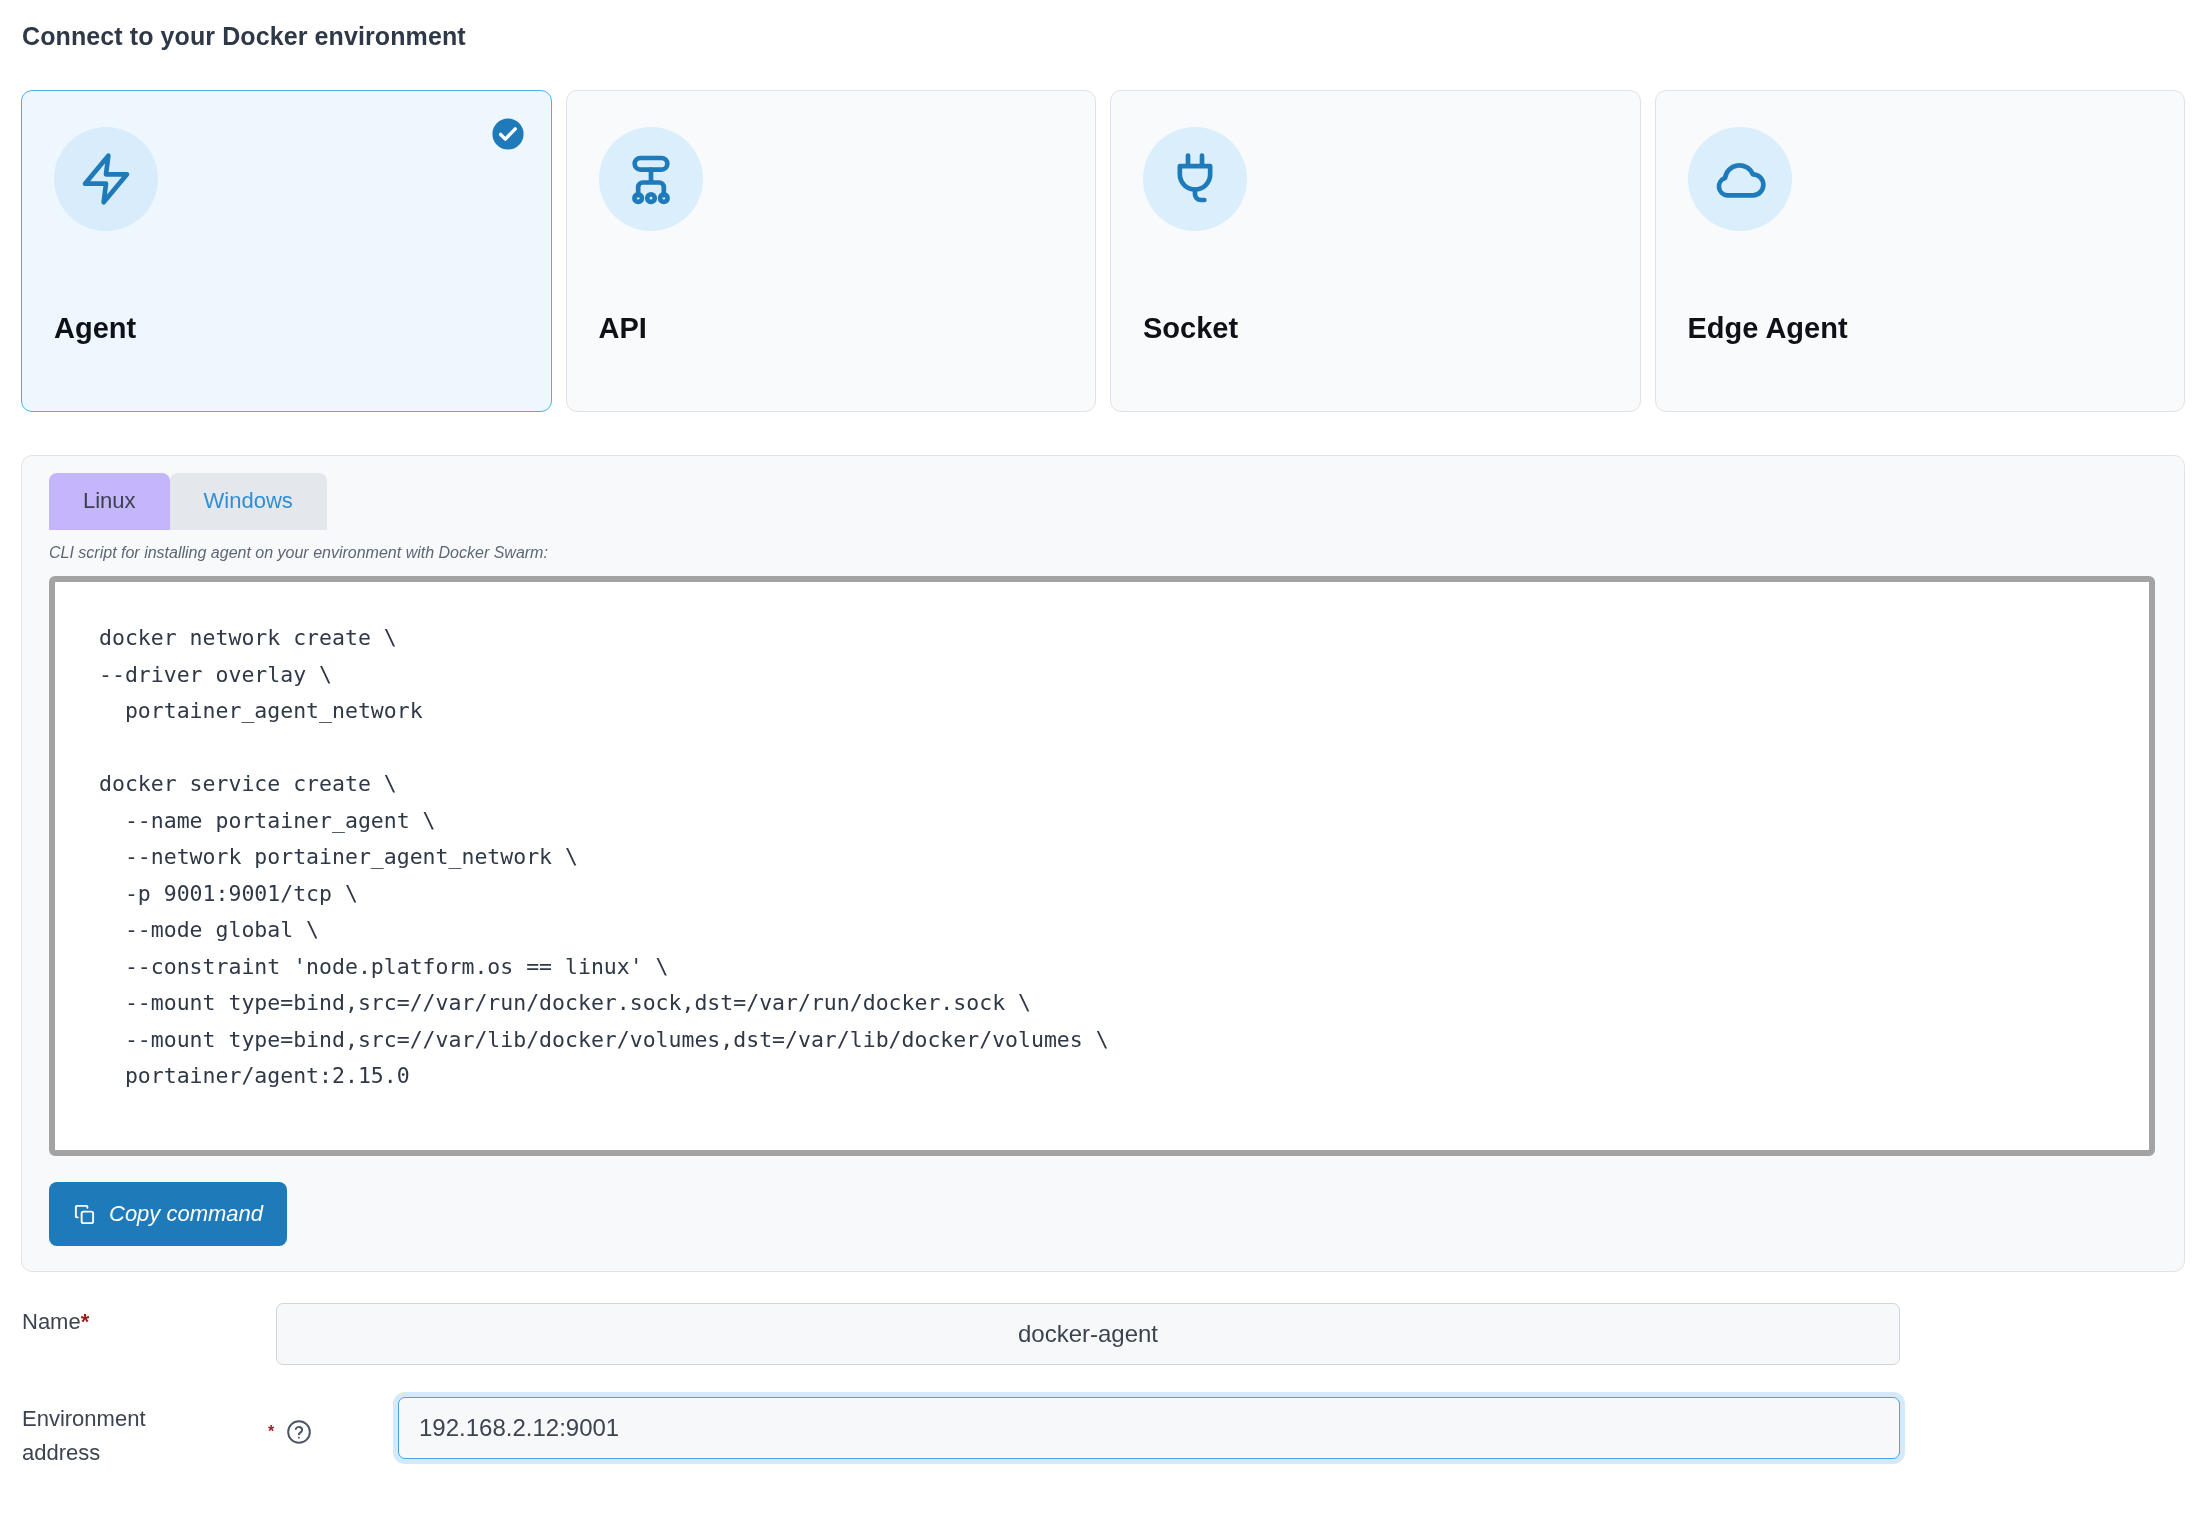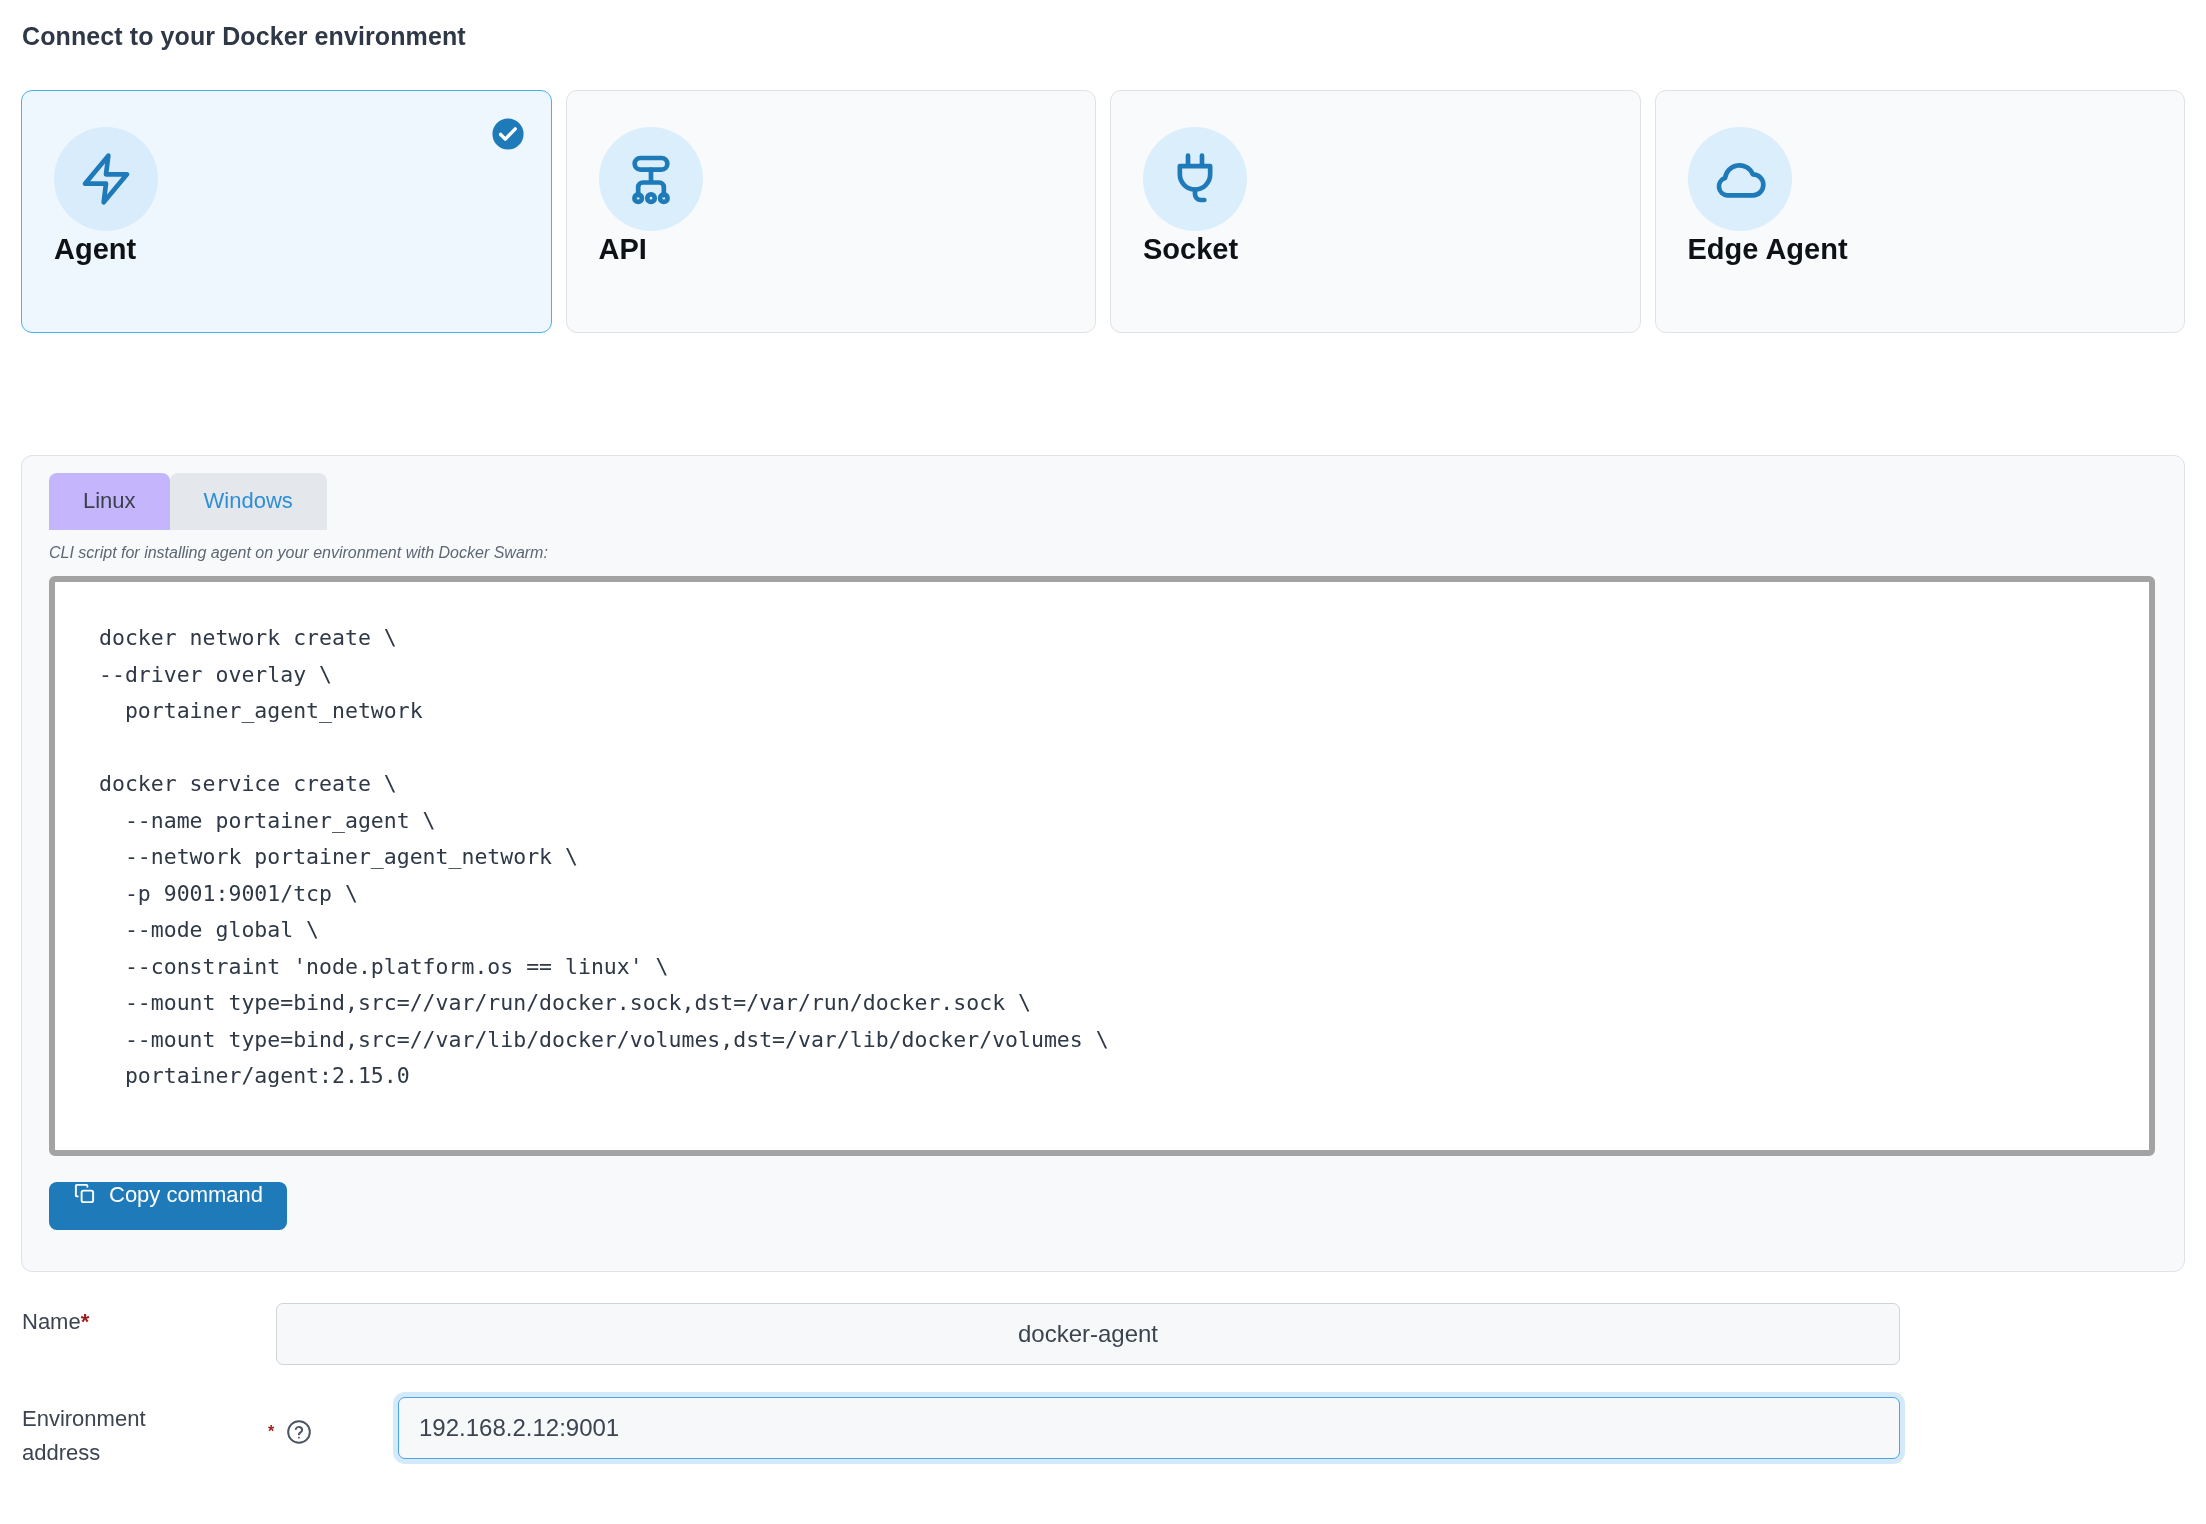--- a/index.html
+++ b/index.html
@@ -19,21 +19,21 @@
     font-size: 25px;
     font-weight: 700;
     color: #2f3846;
     letter-spacing: 0.1px;
   }
 
   
   .cards {
     position: absolute;
     left: 21px; top: 90px;
-    width: 2164px; height: 243px;
+    width: 2164px; height: 322px;
     display: flex;
     gap: 14px;
   }
   .card {
     flex: 1 1 0;
     position: relative;
     border: 1.5px solid #dfe3e8;
     border-radius: 11px;
     background: #f9fafb;
     padding: 36px 32px 0 32px;
@@ -114,32 +114,33 @@
     font-family: "DejaVu Sans Mono", monospace;
     font-size: 21.5px;
     line-height: 36.5px;
     color: #2f3846;
     white-space: pre;
   }
 
   .copy-btn {
     position: absolute;
     left: 27px; top: 726px;
-    height: 48px;
+    height: 64px;
     background: #1e7ab8;
     color: #ffffff;
     border: none;
     border-radius: 8px;
     display: flex;
-    align-items: flex-start;
+    align-items: center;
     gap: 13px;
     padding: 0 24px;
     font-size: 22px;
     font-family: "Liberation Sans", sans-serif;
     cursor: pointer;
+    font-style: italic;
   }
   .copy-btn svg { width: 23px; height: 23px; display: block; }
 
   
   .form {
     position: absolute;
     left: 0; top: 1303px;
     width: 1922px;
   }
   .form-row {

